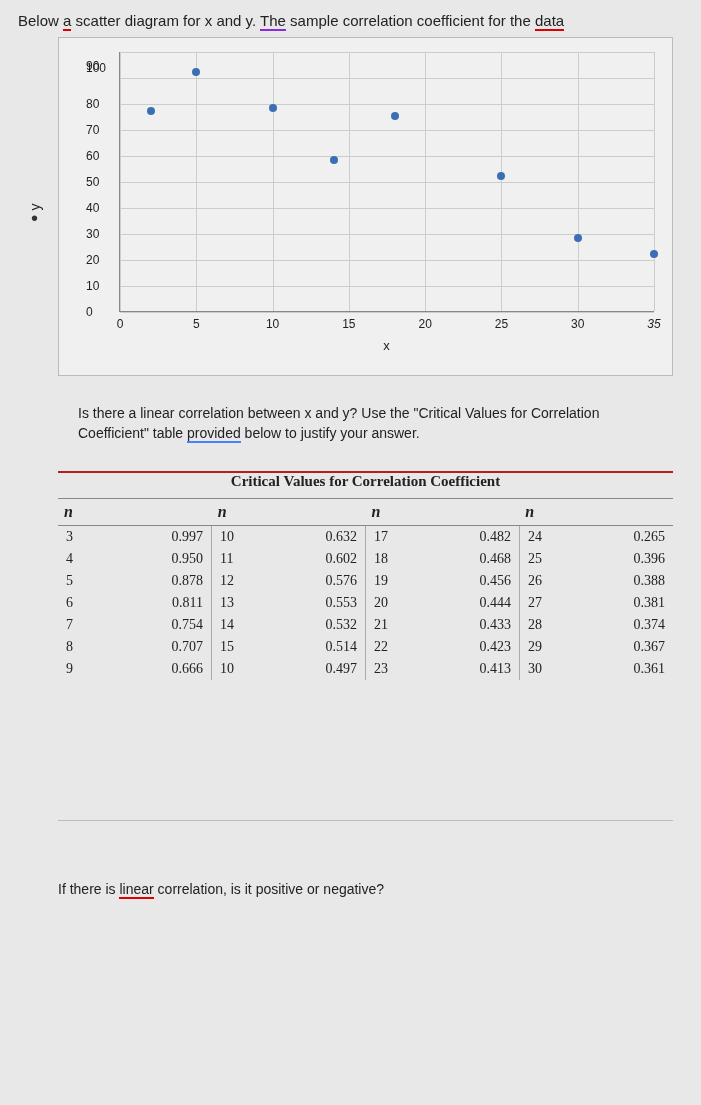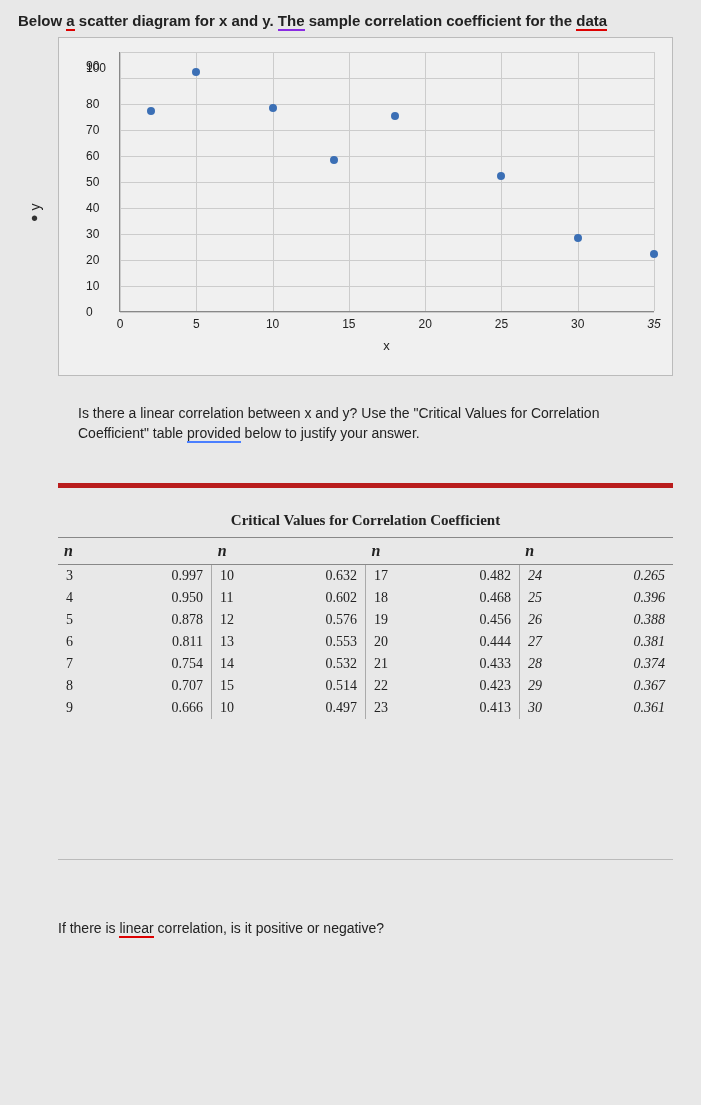--- a/index.html
+++ b/index.html
@@ -5,21 +5,21 @@
   * { box-sizing: border-box; margin: 0; padding: 0; }
   body {
     width: 701px;
     height: 1105px;
     background: #e8e8e8;
     font-family: Arial, sans-serif;
     color: #222;
     padding: 12px 18px;
     position: relative;
   }
-  .intro { font-size: 15px; margin-bottom: 8px; font-weight: bold; }
+  .intro { font-size: 15px; margin-bottom: 8px; }
   .underline-red { border-bottom: 2px solid #d00; }
   .underline-purple { border-bottom: 2px solid #8a2be2; }
   .underline-blue { border-bottom: 2px solid #4a7fff; }
   .chart-box {
     margin: 6px 10px 14px 40px;
     border: 1px solid #bbb;
     background: #f0f0f0;
     padding: 14px 18px 22px 10px;
     position: relative;
   }
@@ -47,35 +47,35 @@
   }
   .grid-v, .grid-h { position:absolute; background:#ccc; }
   .grid-v { width:1px; top:0; bottom:0; }
   .grid-h { height:1px; left:0; right:0; }
   .ytick { position:absolute; left:-34px; font-size:12px; transform:translateY(-50%); }
   .xtick { position:absolute; bottom:-20px; font-size:12px; transform:translateX(-50%); }
   .xlabel-bottom { text-align:center; margin-top:26px; margin-left:50px; font-size:13px; }
   .point { position:absolute; width:8px; height:8px; border-radius:50%; background:#3b6fb5; transform:translate(-50%,50%); }
   .question { font-size:14px; margin: 28px 10px 10px 60px; line-height:1.4; }
   .cv-section {
-    margin: 40px 10px 10px 40px;
-    border-top: 5px solid #b91c1c;
-    padding-top: 24px;
+    margin: 28px 10px 10px 40px;
+    border-top: 2px solid #b91c1c;
+    padding-top: 0;
   }
   .cv-title { font-weight:bold; font-size:15px; text-align:center; margin-bottom:8px; font-family: 'Times New Roman', serif; }
   .cv-header-row {
     display:flex; border-bottom:1px solid #888; border-top:1px solid #888;
     font-style: italic; font-weight:bold; font-family:'Times New Roman', serif;
     padding: 4px 0;
   }
   .cv-header-row > div { flex:1; padding-left:6px; }
   .cv-header-row > div:nth-child(even) { visibility:hidden; }
   .cv-body { display:flex; font-family:'Times New Roman', serif; font-size:14px; }
   .cv-col { flex:1; border-right:1px solid #aaa; }
-  .cv-col:last-child { border-right:none;font-style:italic; }
+  .cv-col:last-child { border-right:none; }
   .cv-col > div { padding:3px 8px; display:flex; justify-content:space-between; }
   .cv-col > div span:first-child { width:28px; display:inline-block; }
   .followup {
     margin: 140px 10px 10px 40px;
     border-top:1px solid #bbb;
     padding-top: 60px;
     font-size:14px;
   }
 </style>
 </head>

